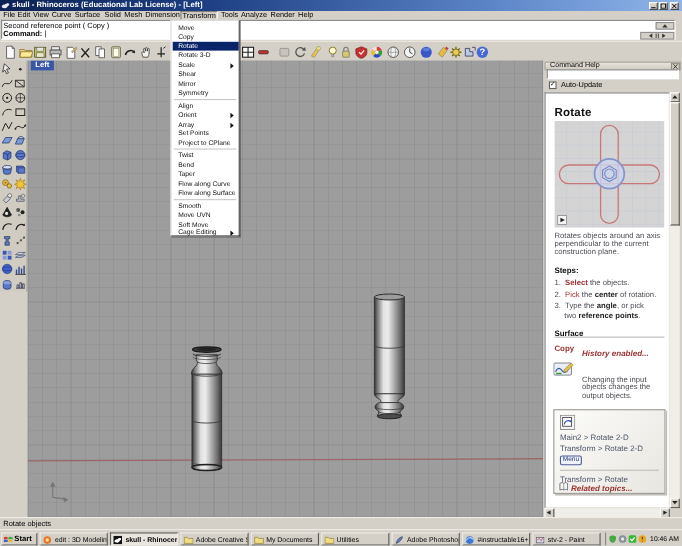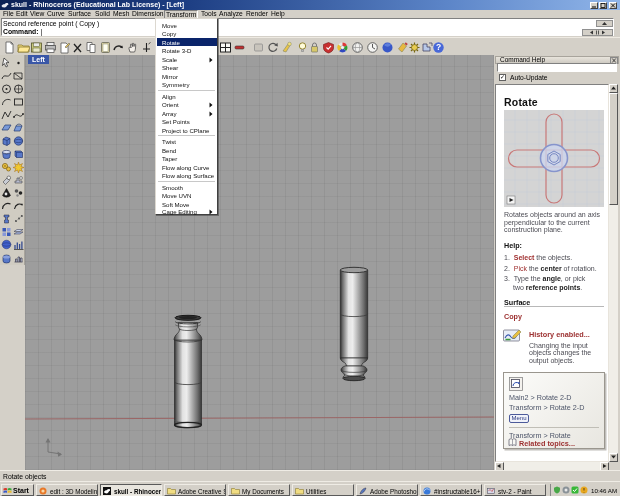--- a/index.html
+++ b/index.html
@@ -423,55 +423,55 @@
 </g>
 <circle cx="50" cy="48" r="13.5" fill="#ccd4ec" fill-opacity="0.8" stroke="#8694cc" stroke-width="1.6"></circle>
 <path d="M50 41 l6.2 3.5 v7 l-6.2 3.5 l-6.2 -3.5 v-7 z" fill="none" stroke="#7888c4" stroke-width="1"></path>
 <circle cx="50" cy="48" r="4.3" fill="none" stroke="#7888c4" stroke-width="1"></circle>
 <rect x="3" y="86" width="8" height="8" fill="#f4f4f4" stroke="#888" stroke-width="0.7"></rect>
 <path d="M5.5 88 l4 2 l-4 2 z" fill="#222"></path>
 </svg>
   <div class="ht" style="left:10px;top:156px;">Rotates objects around an axis</div>
   <div class="ht" style="left:10px;top:163.6px;">perpendicular to the current</div>
   <div class="ht" style="left:10px;top:171.2px;">construction plane.</div>
-  <div class="abs" style="left:10px;top:186px;font-size:7.2px;font-weight:bold;color:#111;">Help:</div>
+  <div class="abs" style="left:10px;top:186px;font-size:7.2px;font-weight:bold;color:#111;">Steps:</div>
   <div class="ht" style="left:10px;top:199px;">1.&nbsp;&nbsp;<b style="color:#a03030">Select</b> the objects.</div>
   <div class="ht" style="left:10px;top:209.5px;">2.&nbsp;&nbsp;<span style="color:#a03030">Pick</span> the <b style="color:#222">center</b> of rotation.</div>
   <div class="ht" style="left:10px;top:220px;">3.&nbsp;&nbsp;Type the <b style="color:#222">angle</b>, or pick</div>
   <div class="ht" style="left:19px;top:229px;">two <b style="color:#222">reference points</b>.</div>
   <div class="abs" style="left:10px;top:242.5px;font-size:7.2px;font-weight:bold;color:#111;">Surface</div>
   <div class="abs" style="left:10px;top:250.5px;width:100px;height:1px;background:#b8b8b8;"></div>
   <div class="abs" style="left:10px;top:256.5px;font-size:7.2px;font-weight:bold;color:#9c3030;">Copy</div>
   <svg class="abs" style="left:9px;top:273px" width="19" height="15" viewBox="0 0 19 15">
 <rect x="0.5" y="2" width="16" height="11" rx="1" fill="#e8edf6" stroke="#667" stroke-width="0.7"></rect>
 <path d="M2 10 c2 -4 4 -4 6 -1 c2 2.5 4 2 6 -2" stroke="#3858b0" stroke-width="1.1" fill="none"></path>
 <path d="M10 8 l6 -6 l2 2 l-6 6 l-2.5 0.5 z" fill="#e8c040" stroke="#885" stroke-width="0.6"></path>
 <path d="M2.5 11.5 h5" stroke="#3a9a3a" stroke-width="1.5"></path>
 </svg>
-  <div class="abs" style="left:35px;top:275px;font-size:7.3px;font-weight:bold;color:#9c3030;">History enabled...</div>
+  <div class="abs" style="left:35px;top:262px;font-size:7.3px;font-weight:bold;font-style:italic;color:#9c3030;">History enabled...</div>
   <div class="ht" style="left:35px;top:286.5px;">Changing the input</div>
   <div class="ht" style="left:35px;top:294px;">objects changes the</div>
   <div class="ht" style="left:35px;top:301.5px;">output objects.</div>
   <div class="abs" style="left:9px;top:317px;width:102px;height:77px;background:linear-gradient(135deg,#fcfcfa,#e8e6e0);border:1px solid #9a968e;box-shadow:1.5px 1.5px 0 rgba(130,126,118,0.5);box-sizing:border-box;"></div>
   <svg class="abs" style="left:15px;top:322px" width="14" height="14" viewBox="0 0 14 14">
 <rect x="0.5" y="0.5" width="13" height="13" fill="#f4f2ee" stroke="#888" stroke-width="0.8"></rect>
 <rect x="2.5" y="2.5" width="8" height="8" fill="#fff" stroke="#445" stroke-width="0.8"></rect>
 <path d="M4 9 a3.5 3.5 0 0 1 6 -2.5" fill="none" stroke="#3050b0" stroke-width="1"></path>
 <path d="M10.8 5 l-2.2 0.6 l1.8 1.8 z" fill="#3050b0"></path>
 </svg>
   <div class="abs" style="left:15px;top:338px;font-size:7.2px;color:#4c5468;">Main2 &gt; Rotate 2-D</div>
   <div class="abs" style="left:15px;top:348px;font-size:7.2px;color:#4c5468;">Transform &gt; Rotate 2-D</div>
   <div class="abs" style="left:15px;top:359px;width:20px;height:9px;border:1px solid #4c5a9a;border-radius:2px;background:#f0f2fa;box-sizing:border-box;font-size:6px;color:#2c3a80;text-align:center;line-height:7px;">Menu</div>
   <div class="abs" style="left:15px;top:371.5px;width:90px;height:1px;background:#c0beb6;"></div>
   <div class="abs" style="left:15px;top:376px;font-size:7.2px;color:#4c5468;">Transform &gt; Rotate</div>
   <svg class="abs" style="left:14px;top:383px" width="9" height="9" viewBox="0 0 9 9">
 <path d="M1 1.5 c1.5 -1 3 -1 3.5 0 c0.5 -1 2 -1 3.5 0 v6 c-1.5 -0.8 -3 -0.8 -3.5 0 c-0.5 -0.8 -2 -0.8 -3.5 0 z" fill="#f8f8f4" stroke="#556" stroke-width="0.7"></path>
 <path d="M4.5 1.5 v6" stroke="#556" stroke-width="0.5"></path>
 </svg>
-  <div class="abs" style="left:25px;top:383.5px;font-size:7.3px;font-weight:bold;color:#9c3030;">Related topics...</div>
+  <div class="abs" style="left:25px;top:383.5px;font-size:7.3px;font-weight:bold;font-style:italic;color:#9c3030;">Related topics...</div>
   </div>
   <div class="abs dropdown">
   <div class="mi" style="top:2.5px">Move</div>
   <div class="mi" style="top:11.0px">Copy</div>
   <div class="abs" style="left:1px;top:18.5px;width:60px;height:8.5px;background:#0a246a;"></div>
   <div class="mi" style="top:19.5px;color:#fff;">Rotate</div>
   <div class="mi" style="top:28.0px">Rotate 3-D</div>
   <div class="mi" style="top:36.5px">Scale</div>
   <div class="sub" style="top:37.5px">
         <svg width="4" height="6" viewBox="0 0 4 6">

